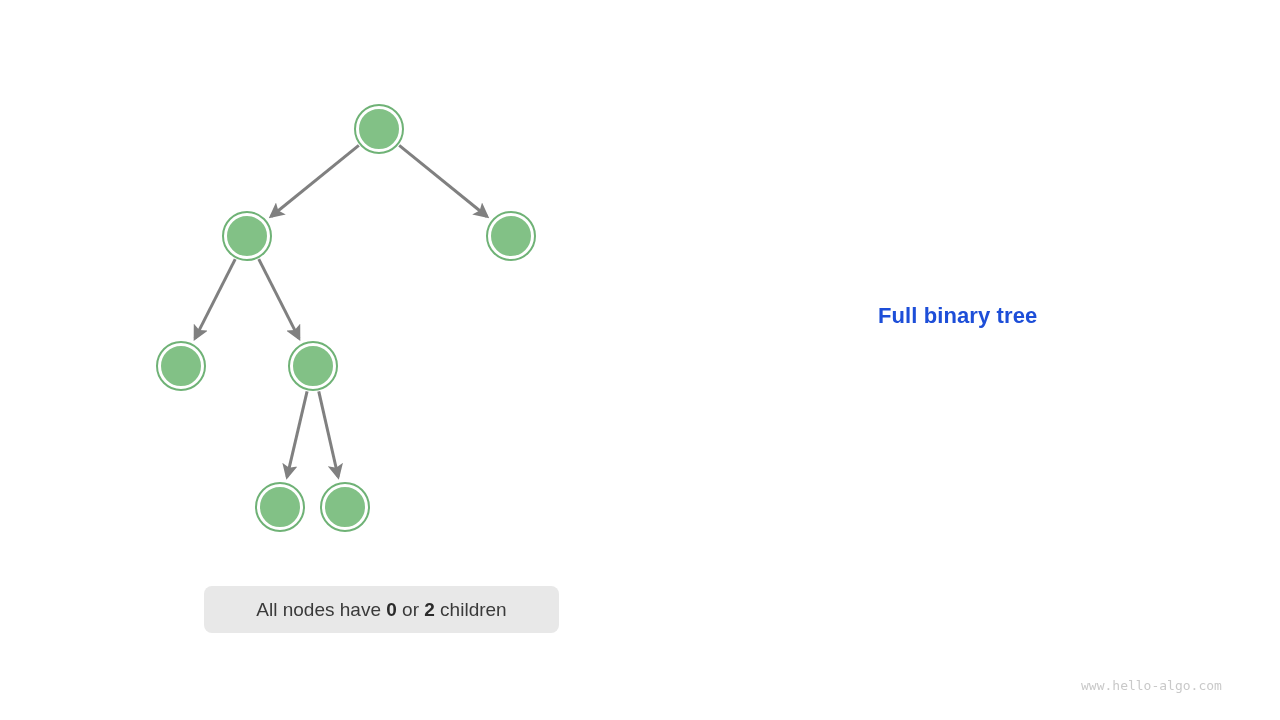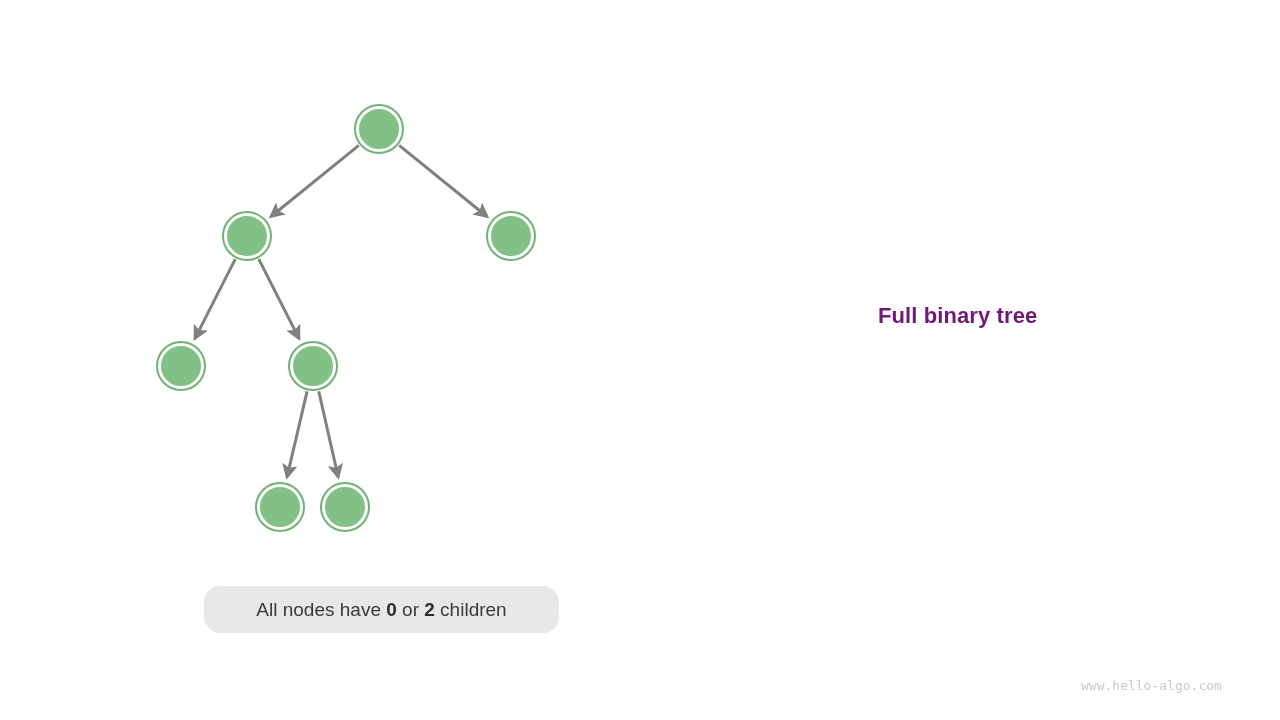--- a/index.html
+++ b/index.html
@@ -27,33 +27,33 @@
     top: 0;
     width: 1280px;
     height: 720px;
   }
   .diagram-title {
     position: absolute;
     left: 878px;
     top: 302px;
     font-size: 22px;
     font-weight: bold;
-    color: #701a75;
+    color: #1d4ed8;
     letter-spacing: 0.1px;
     white-space: nowrap;
     line-height: 28px;
   }
   .caption-pill {
     position: absolute;
     left: 204px;
     top: 586px;
     width: 355px;
     height: 47px;
     background: #e8e8e8;
-    border-radius: 16px;
+    border-radius: 8px;
     display: flex;
     align-items: center;
     justify-content: center;
   }
   .caption-text {
     font-size: 19px;
     color: #3a3a3a;
     white-space: nowrap;
   }
   .caption-text b {

